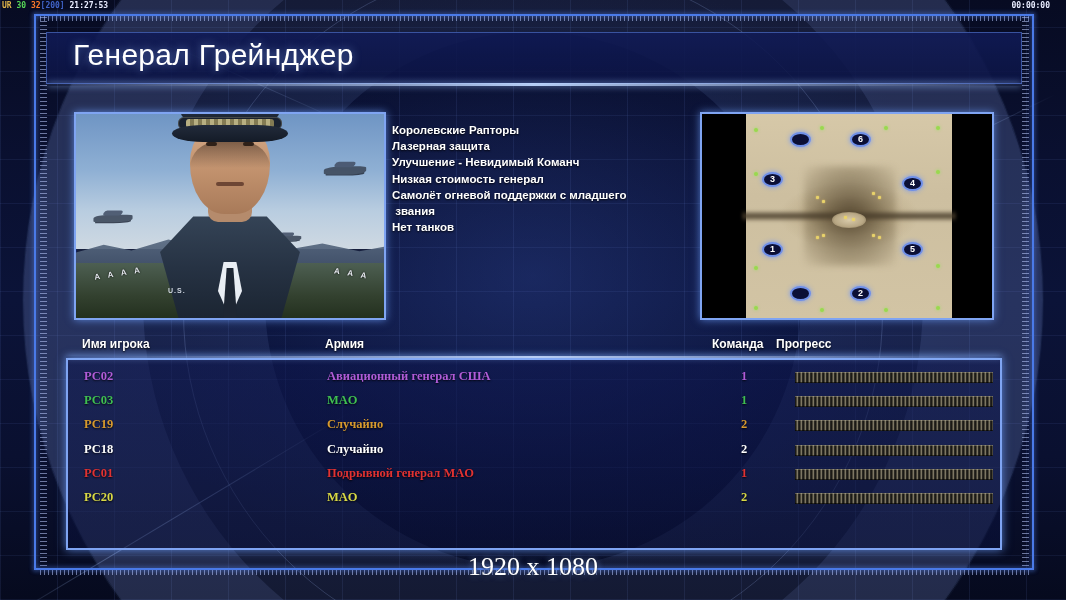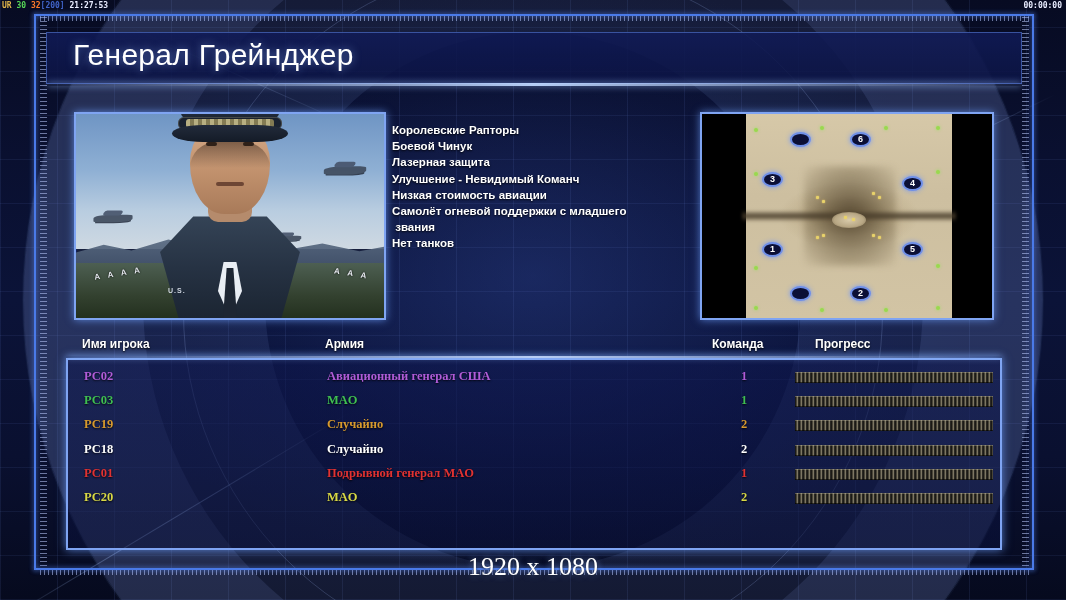--- a/index.html
+++ b/index.html
@@ -64,21 +64,21 @@
   }
 
   
   #topbar {
     position:absolute; left:0; top:0; width:1066px; height:18px;
     font-family:"DejaVu Sans Mono", monospace;
     font-size:8px; line-height:12px; font-weight:bold;
     color:#d8dcff; z-index:30;
   }
   #topbar .left { position:absolute; left:2px; top:0; white-space:nowrap; }
-  #topbar .right { position:absolute; right:4px; top:0;margin-left:24px; }
+  #topbar .right { position:absolute; right:16px; top:0;margin-left:24px; }
   .tb-ur   { color:#e0b44a; }
   .tb-n1   { color:#57d857; }
   .tb-n2   { color:#ff7a2a; }
   .tb-br   { color:#3f63c8; }
   .tb-time { color:#e8ecff; }
 
   
   #frame {
     position:absolute; left:34px; top:14px; width:1000px; height:556px;
     z-index:5;
@@ -372,24 +372,23 @@
       <div class="cap-brim"></div>
 
       <div class="rank-bar rb-l">A A A A</div>
       <div class="rank-bar rb-r">A A A</div>
       <div class="us-tag">U.S.</div>
     </div>
   </div>
 
   <div id="abilities">
       <div>Королевские Рапторы</div>
-      <div>Боевой Чинук</div>
       <div>Лазерная защита</div>
       <div>Улучшение - Невидимый Команч</div>
-      <div>Низкая стоимость авиации</div>
+      <div>Низкая стоимость генерал</div>
       <div>Самолёт огневой поддержки с младшего
  звания</div>
       <div>Нет танков</div>
     </div>
 
   <div id="minimap-box">
     <div id="minimap">
       <div class="mdark"></div>
       <div class="mroad"></div>
       <div class="meye"></div>
@@ -425,21 +424,21 @@
         <div class="supply" style="left: 132px; top: 122px;"></div>
       </div>
   </div>
 
 </div>
 
 <div id="table-head">
   <span class="th" style="left:16px;">Имя игрока</span>
   <span class="th" style="left:259px;">Армия</span>
   <span class="th" style="left:646px;">Команда</span>
-  <span class="th" style="left:749px;">Прогресс</span>
+  <span class="th" style="left:710px;">Прогресс</span>
   <div class="glow-under"></div>
 </div>
 
 <div id="table-panel">
     <div class="prow" style="top: 6px;">
       <span class="pcell c-name" style="color: rgb(176, 92, 216);">PC02</span>
       <span class="pcell c-army" style="color: rgb(176, 92, 216);">Авиационный генерал США</span>
       <span class="pcell c-team" style="color: rgb(176, 92, 216);">1</span>
       <span class="bar" style="width: 198px;"></span>
     </div>

